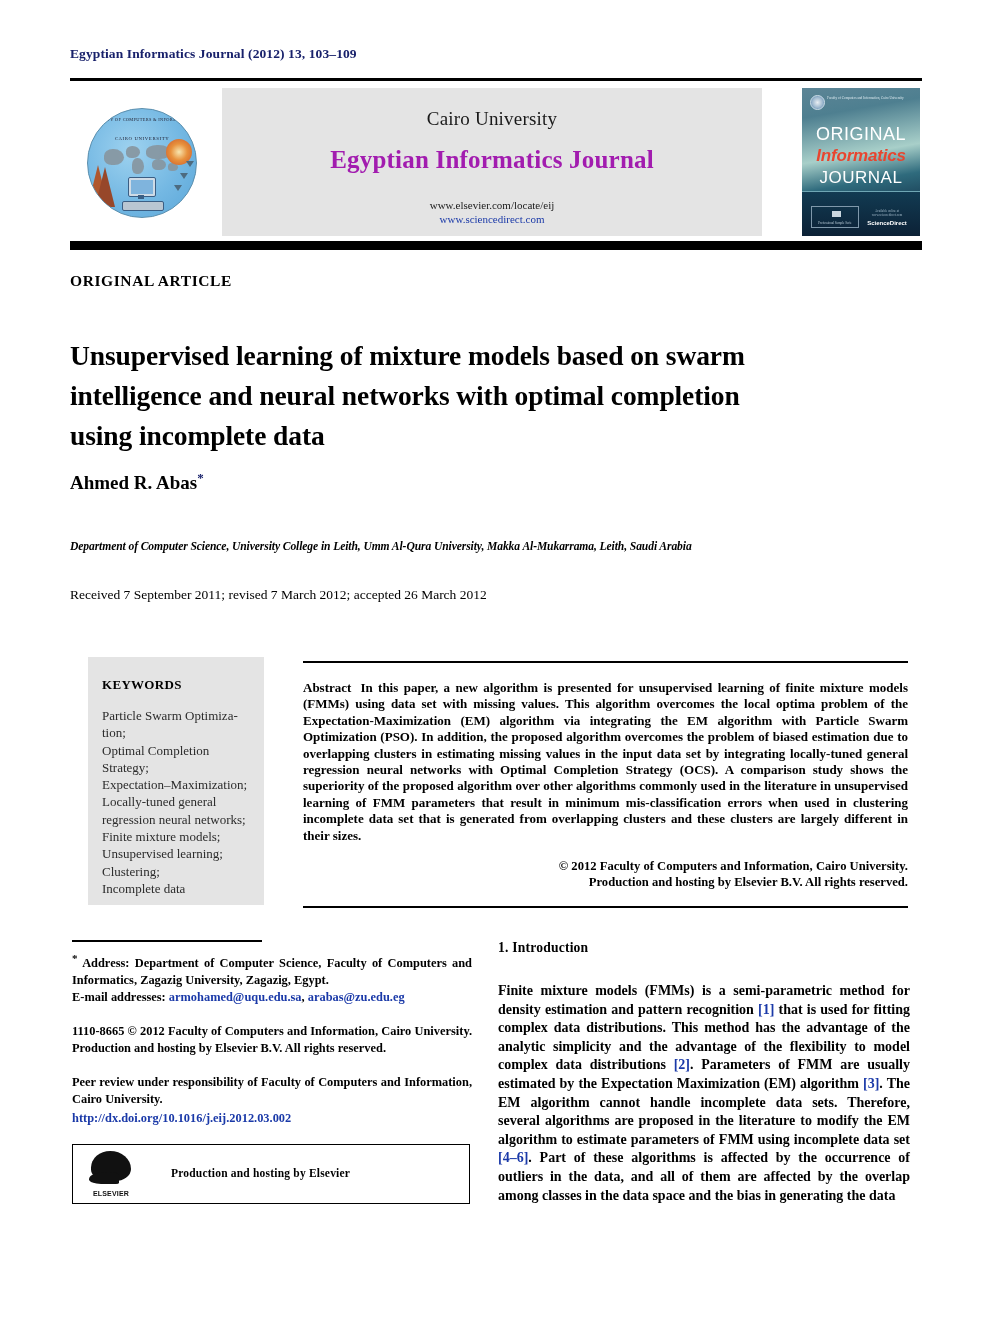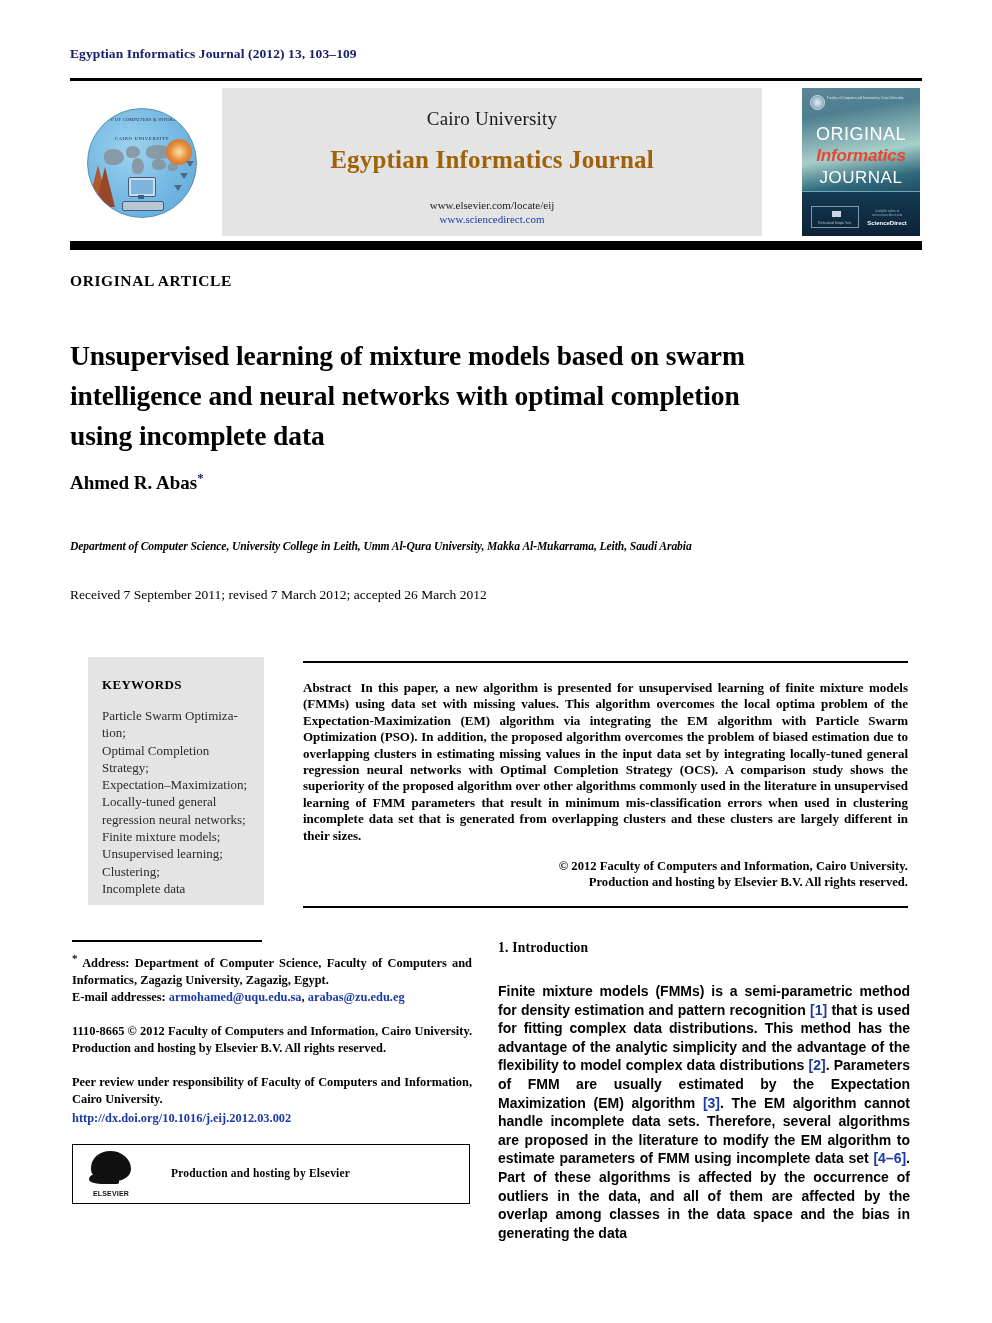--- a/index.html
+++ b/index.html
@@ -177,21 +177,21 @@
     font-size: 19px;
     color: #1a1a1a;
     padding-top: 20px;
     letter-spacing: .2px;
   }
   .mc-title {
     text-align: center;
     font-family: "Liberation Serif", serif;
     font-weight: bold;
     font-size: 25px;
-    color: #a16207;
+    color: #a21caf;
     padding-top: 16px;
     letter-spacing: .2px;
   }
   .mc-url1 {
     text-align: center;
     font-size: 11px;
     color: #1a1a1a;
     padding-top: 25px;
   }
   .mc-url2 {
@@ -510,21 +510,21 @@
     width: 412px;
   }
   .sec-head {
     font-family: "Liberation Serif", serif;
     font-weight: bold;
     font-size: 13.6px;
     letter-spacing: .2px;
   }
   .body-par {
     margin-top: 26px;
-    font-family: Liberation Sans, sans-serif;
+    font-family: Liberation Serif, serif;
     font-weight: bold;
     font-size: 14px;
     line-height: 18.6px;
     text-align: justify;
   }
   .cite { color: #1a39a8; }
 </style>
 </head>
 <body>
 

